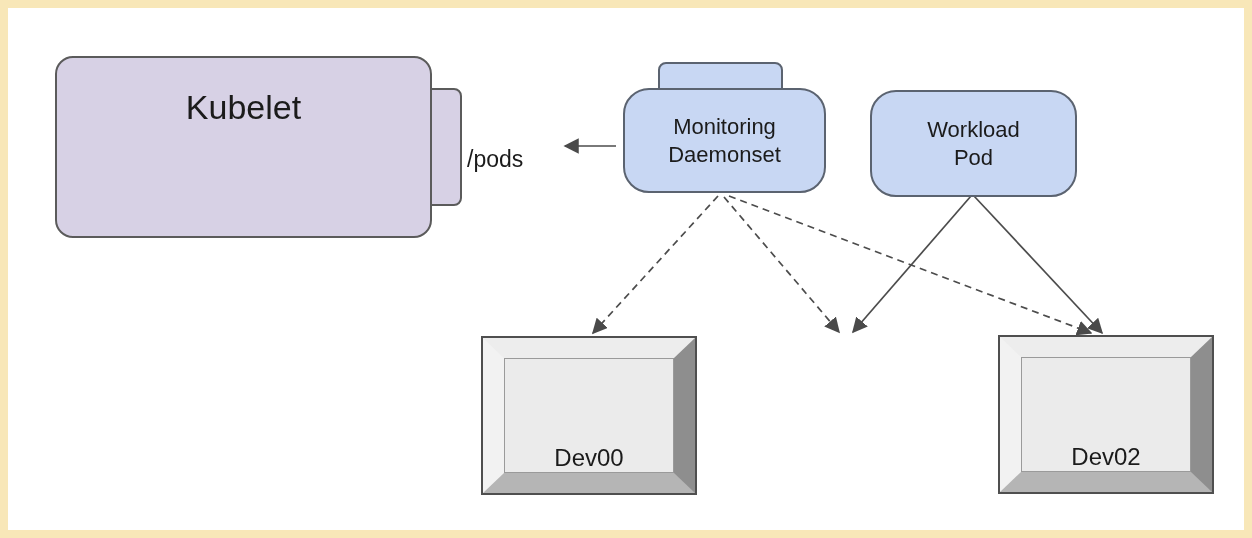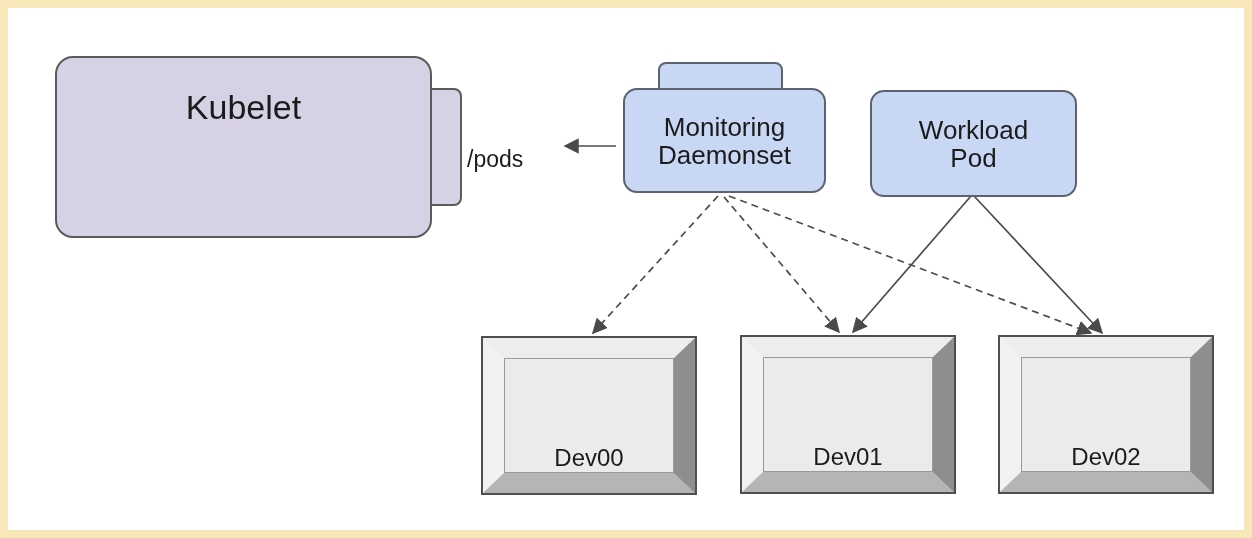--- a/index.html
+++ b/index.html
@@ -47,22 +47,22 @@
   }
   .tab-metrics {
     left: 650px; top: 54px; width: 125px; height: 40px;
     background: #c8d7f3;
     border: 2px solid #5b6370;
     border-radius: 8px 8px 0 0;
   }
   .node-blue {
     background: #c8d7f3;
     border: 2px solid #5b6370;
-    border-radius: 14px;
-    font-size: 26px;
+    border-radius: 26px;
+    font-size: 22px;
     line-height: 28px;
     text-align: center;
   }
   .node-monitoring { left: 615px; top: 80px; width: 203px; height: 105px; }
   .node-workload  { left: 862px; top: 82px; width: 207px; height: 107px; }
   
   .endpoint-label {
     position: absolute;
     color: #1b1b1b;
     font-size: 23px;
@@ -140,24 +140,19 @@
   <div class="node node-blue node-workload">
     <span>Workload</span>
     <span>Pod</span>
   </div>
 
   <div class="device device-0">
     <div class="device-face">
       <span>Dev00</span>
     </div>
   </div>
-  <div class="device device-1">
-    <div class="device-face">
-      <span>Dev01</span>
-    </div>
-  </div>
   <div class="device device-2">
     <div class="device-face">
       <span>Dev02</span>
     </div>
   </div>
 
 </div>
 
 </body></html>

